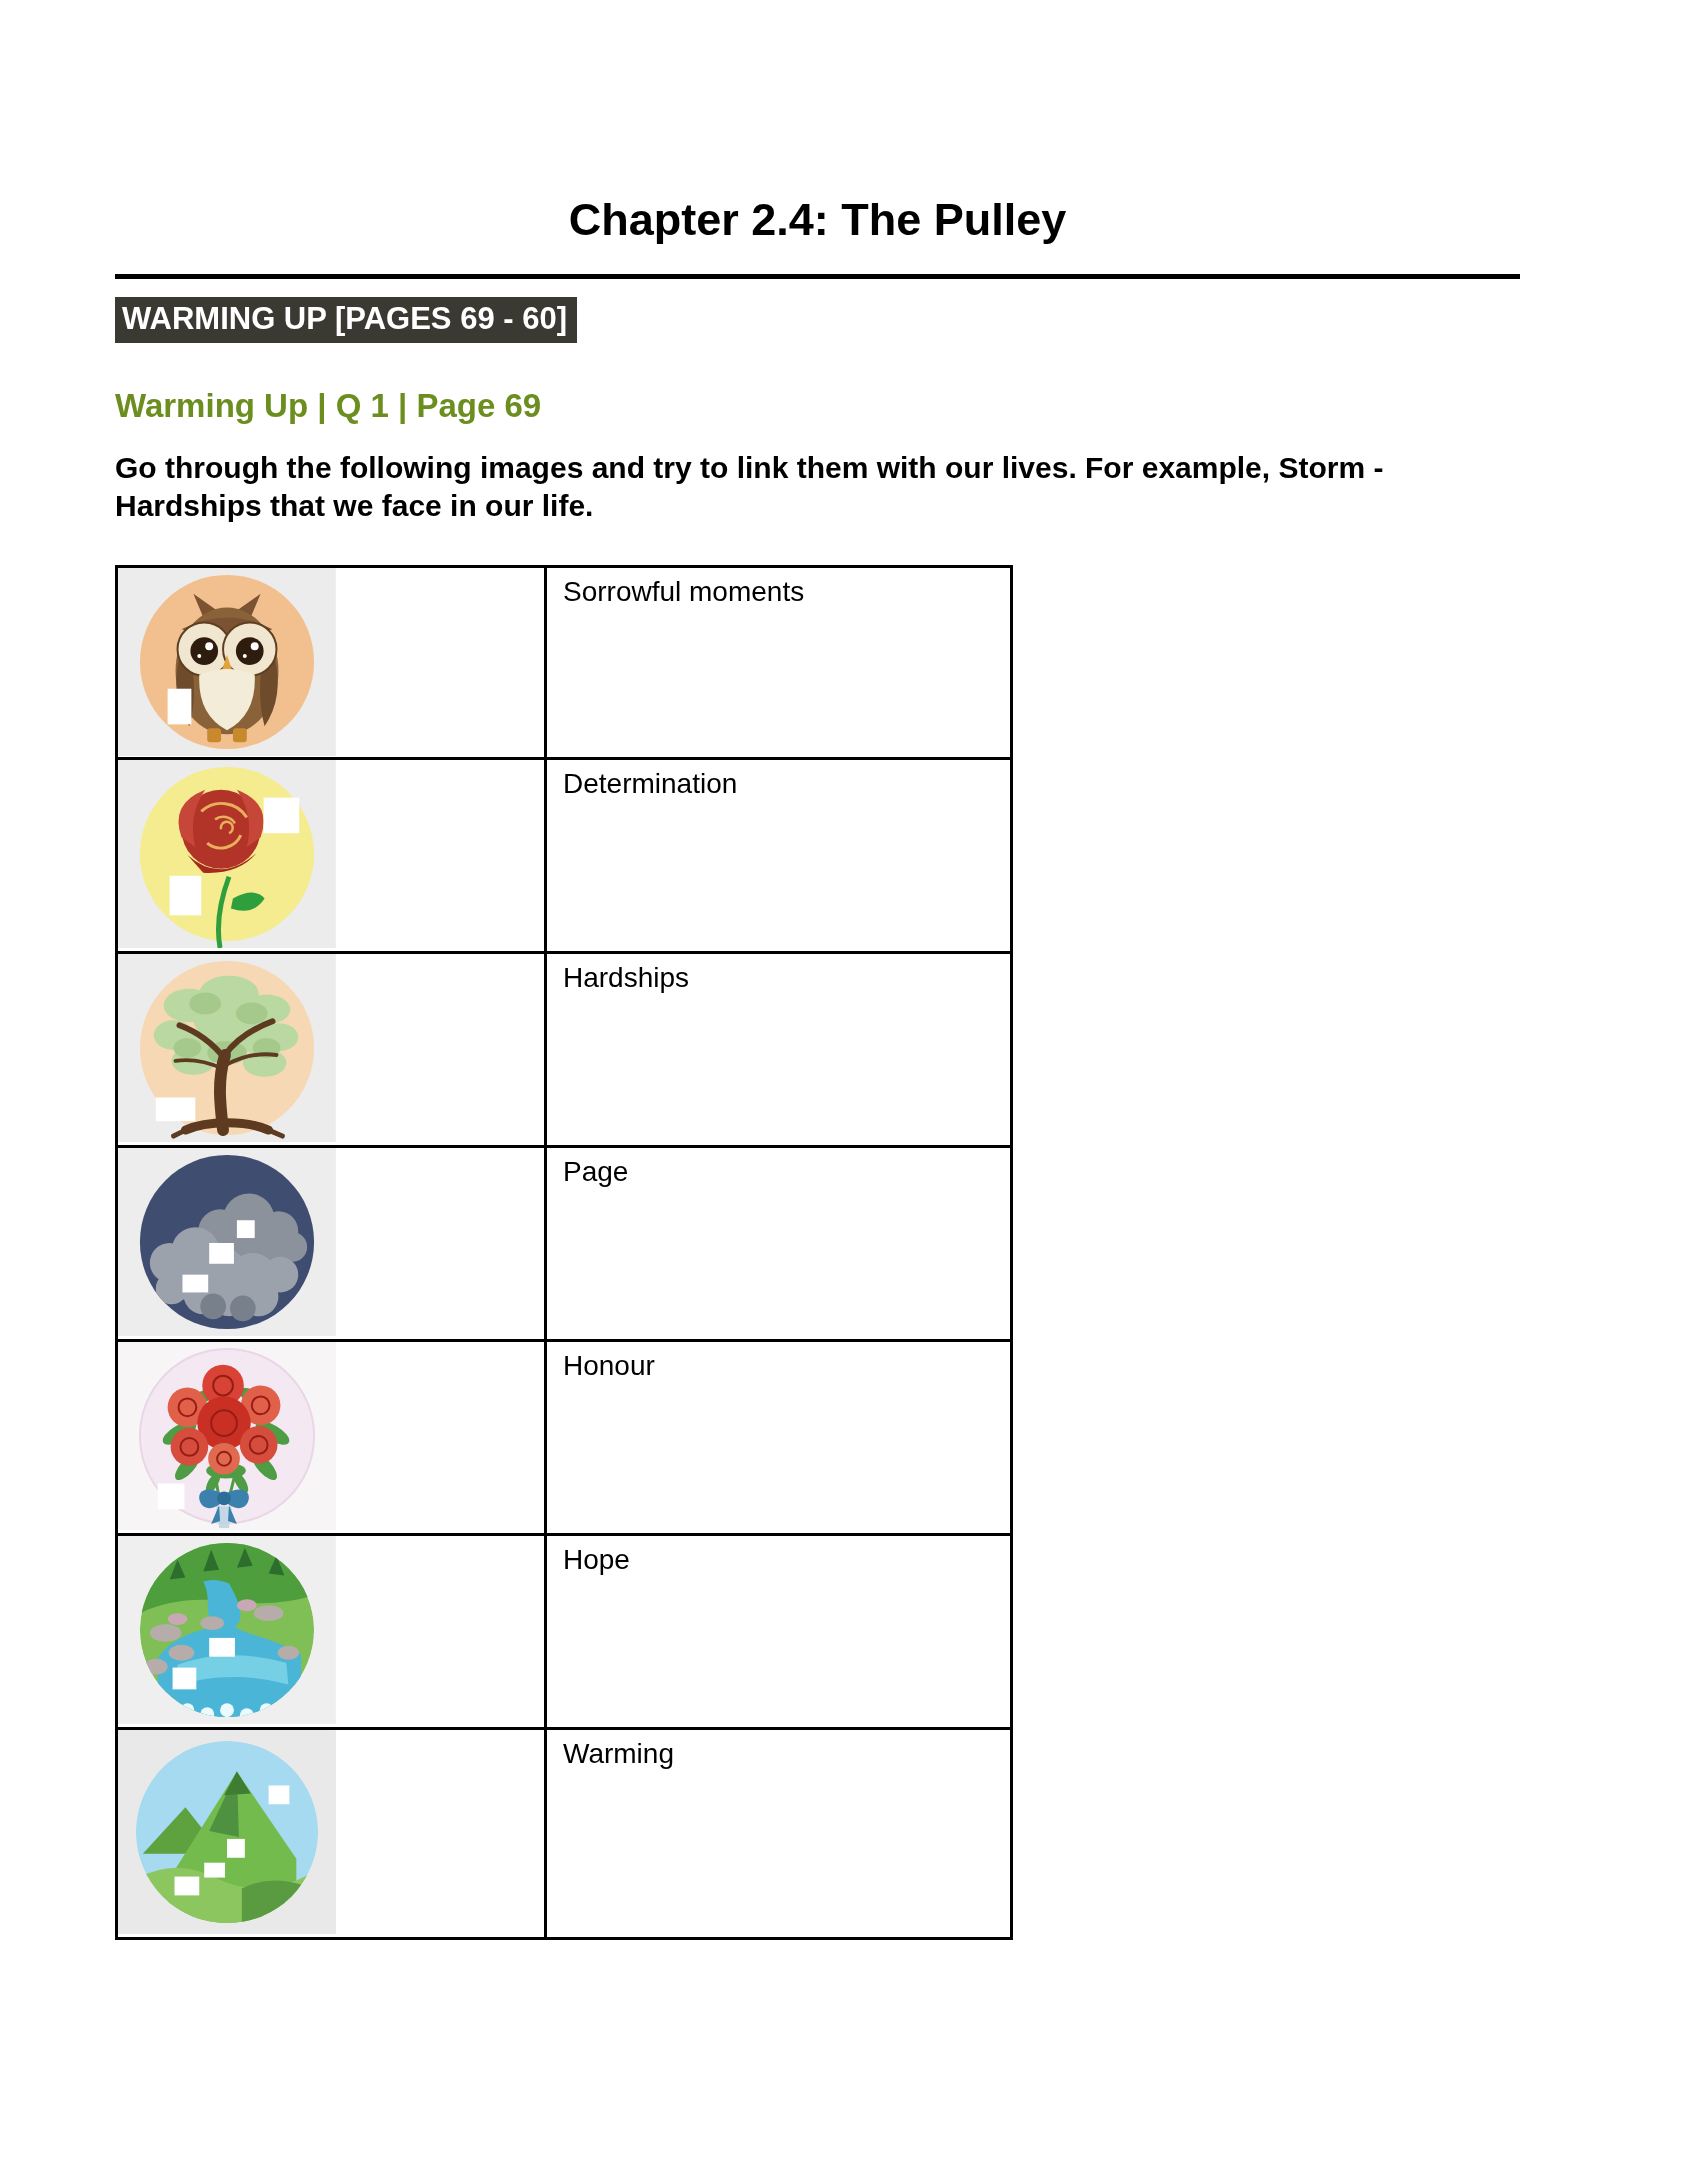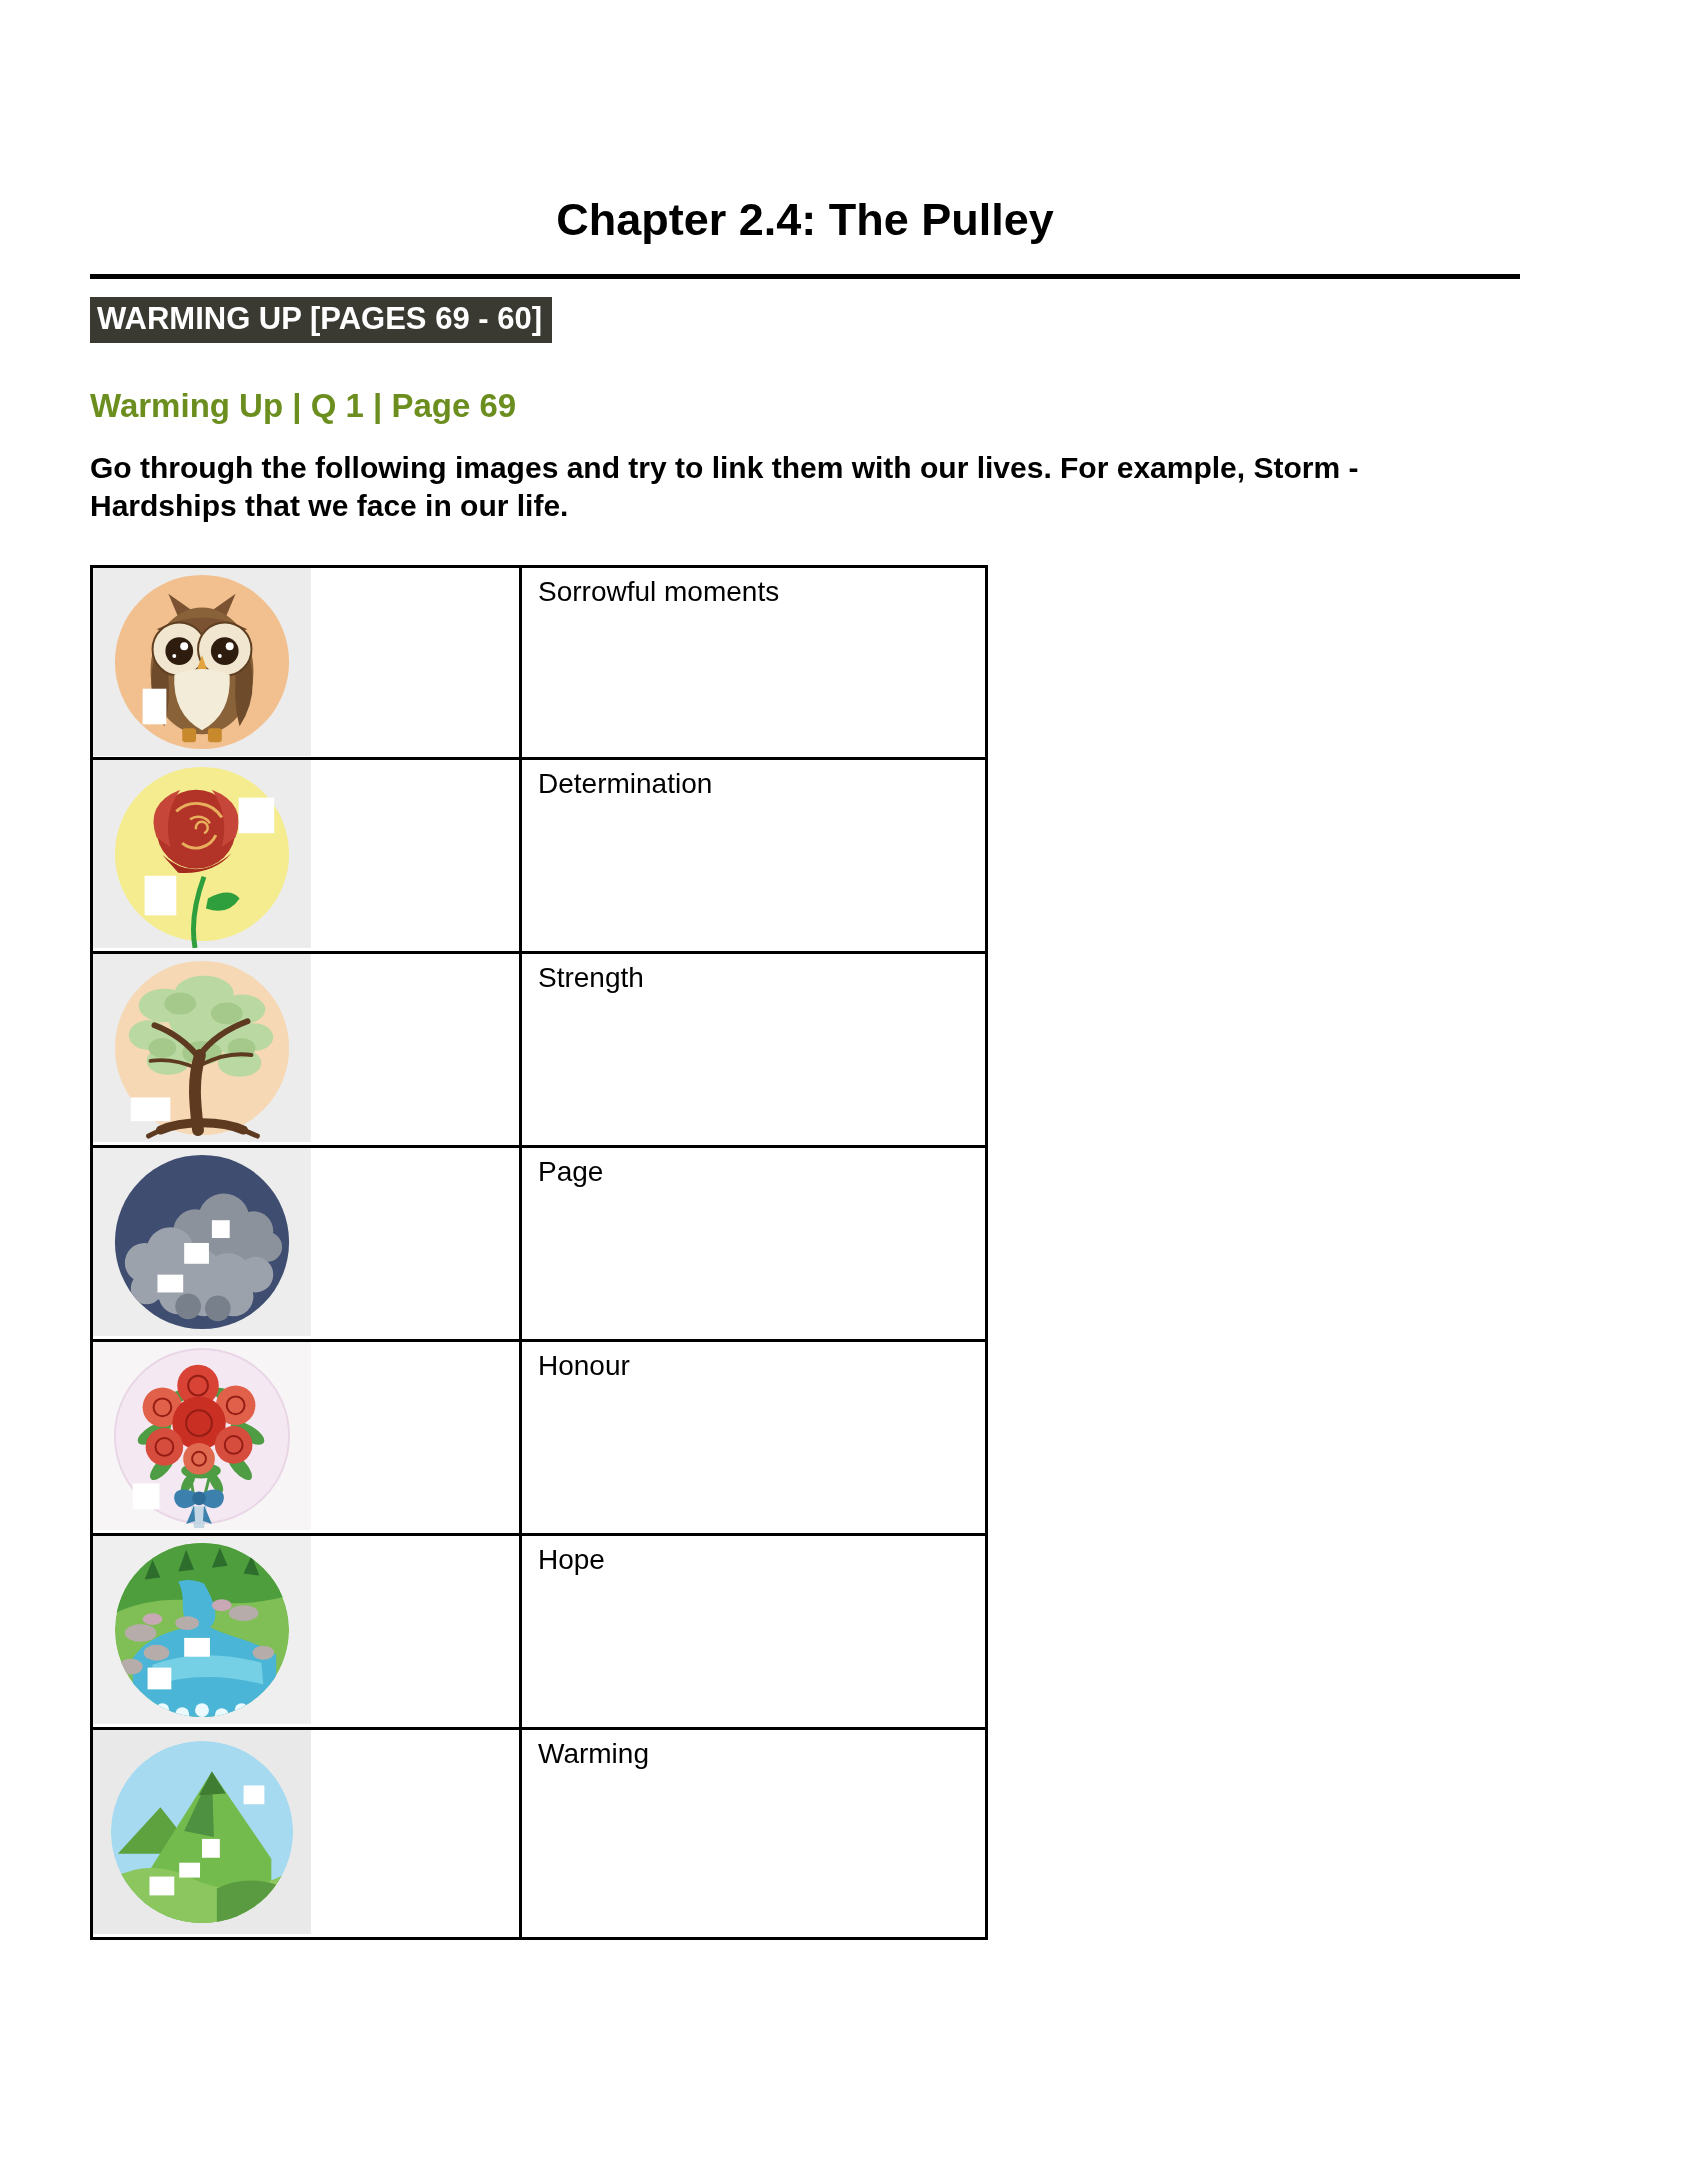--- a/index.html
+++ b/index.html
@@ -1,21 +1,21 @@
 <!DOCTYPE html>
 <html><head>
 <meta charset="utf-8">
 <style>
   html,body{margin:0;padding:0;}
   body{
     width:1683px;height:2178px;background:#ffffff;
     font-family:"Liberation Sans", sans-serif;color:#000;
     -webkit-font-smoothing:antialiased;
   }
-  .content{padding:194px 163px 0 90px;}
+  .content{padding:194px 163px 0 115px;}
   .doc-title{
     margin:0;text-align:center;font-size:45px;font-weight:bold;line-height:1.15;
   }
   .title-rule{
     border:none;border-top:5px solid #000;margin:28px 0 0 0;
   }
   .banner{
     display:inline-block;margin-top:18px;background:#3a3a33;color:#fff;
     font-size:31px;font-weight:bold;padding:5px 10px 7px 7px;line-height:1.1;
   }
@@ -142,21 +142,21 @@
               <path d="M106,116 C88,108 72,106 58,108" stroke-width="4"></path>
               <path d="M109,112 C128,102 146,100 160,102" stroke-width="4"></path>
               <path d="M68,178 C90,168 130,168 152,178" stroke-width="9"></path>
               <path d="M68,178 L56,184" stroke-width="5"></path>
               <path d="M152,178 L166,184" stroke-width="5"></path>
             </g>
             <rect x="38" y="145" width="40" height="24" fill="#ffffff"></rect>
           </svg>
         </td>
         <td class="label-cell">
-          <span>Strength</span>
+          <span>Hardships</span>
         </td>
       </tr>
 
       <tr class="row-b">
         <td class="img-cell">
           <svg width="218" height="188" viewBox="0 0 220 190" role="img" aria-label="storm-clouds-illustration">
             <defs>
                 <clipPath id="clip-storm">
                   <circle cx="110" cy="95" r="88"></circle>
                 </clipPath>

